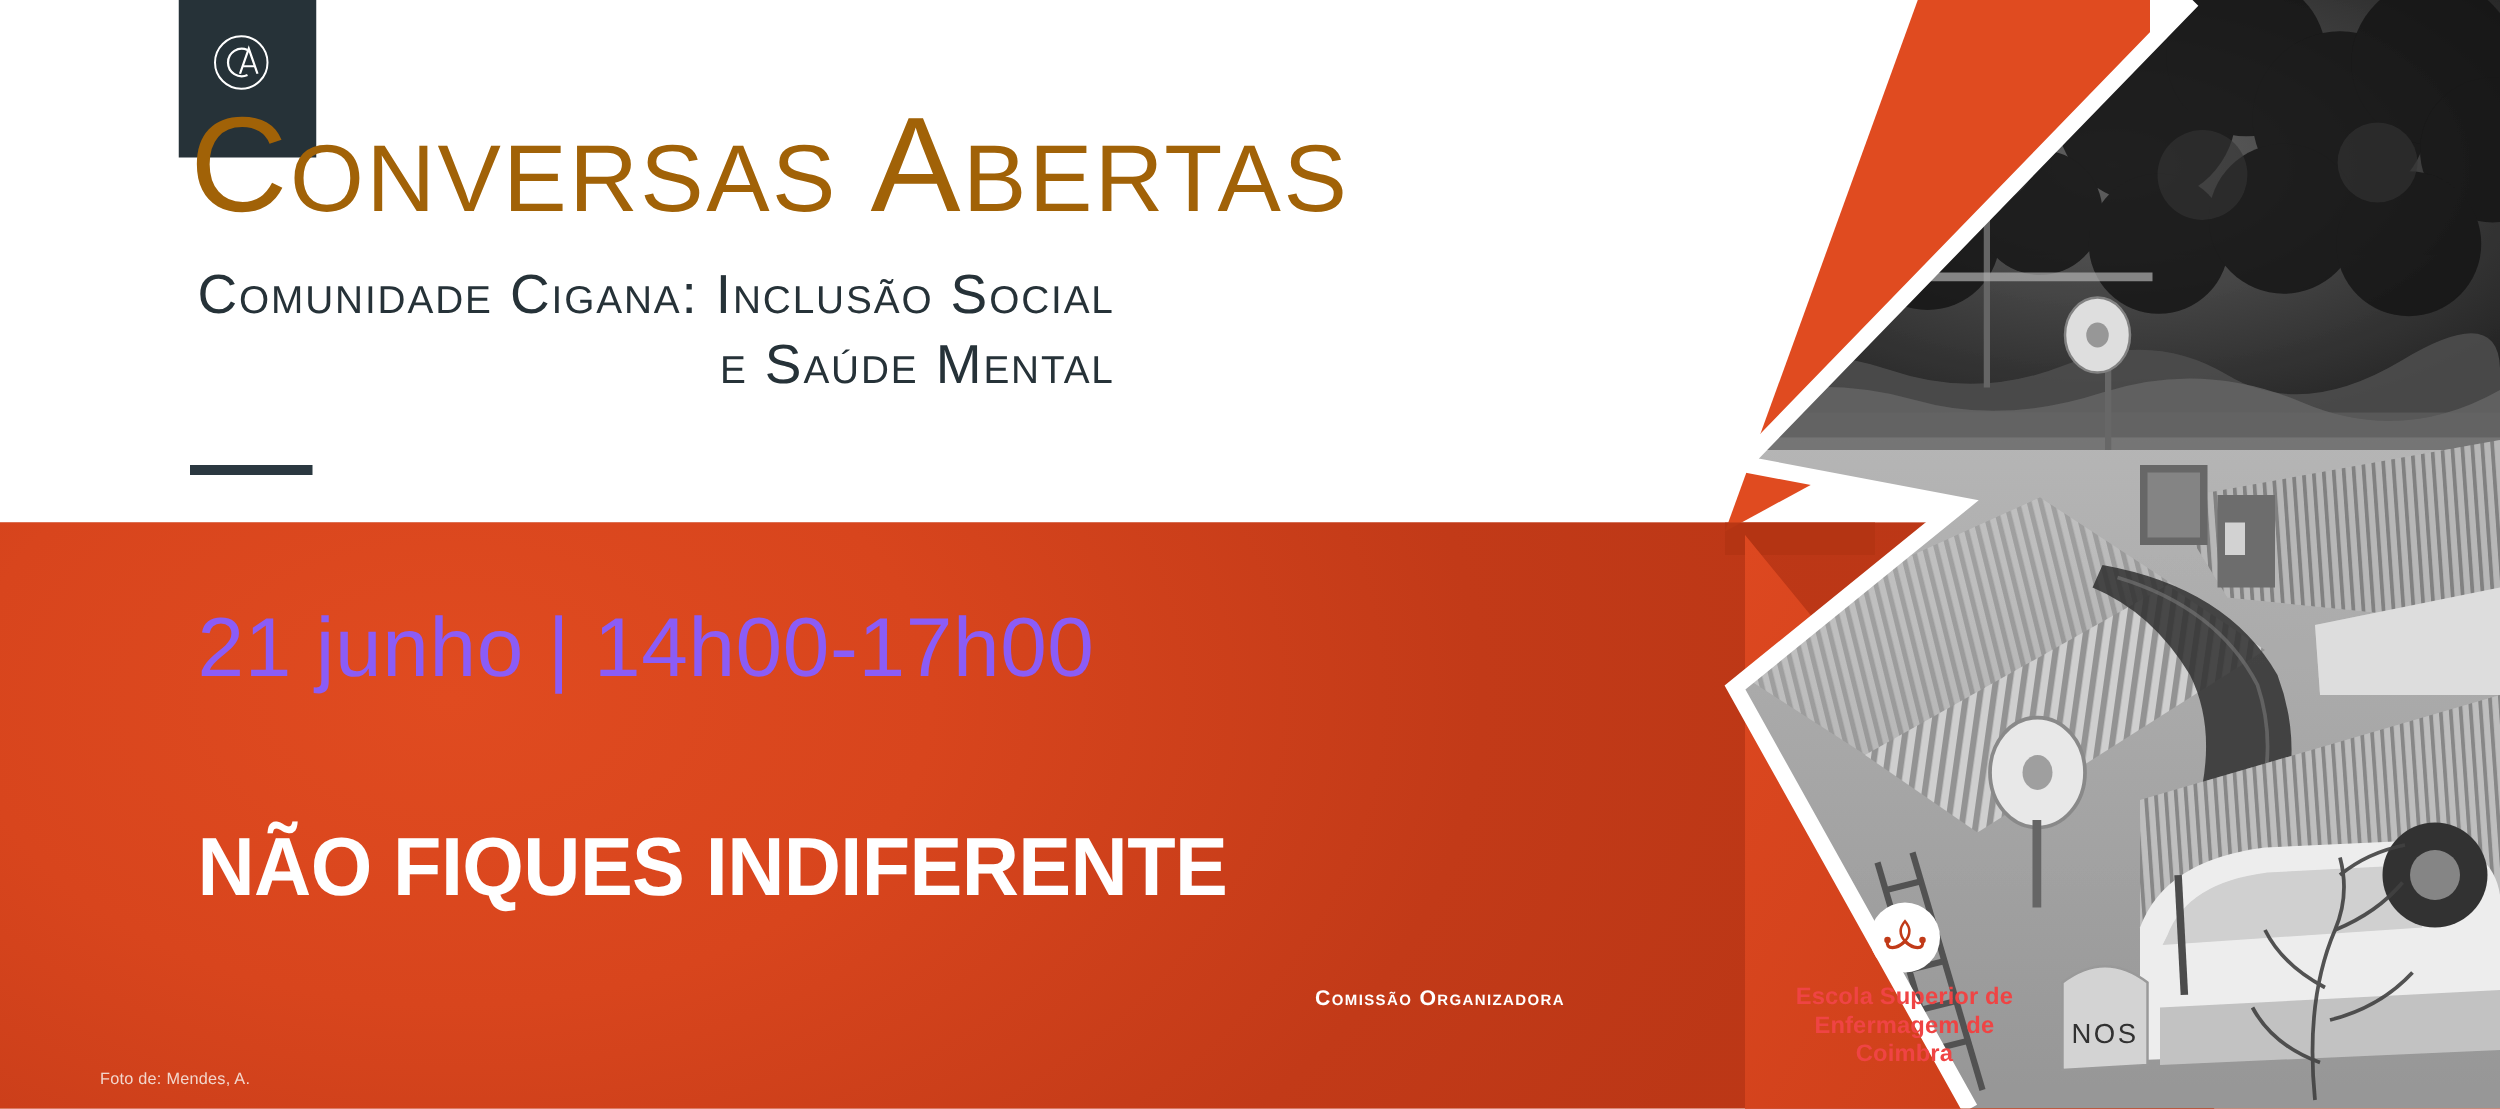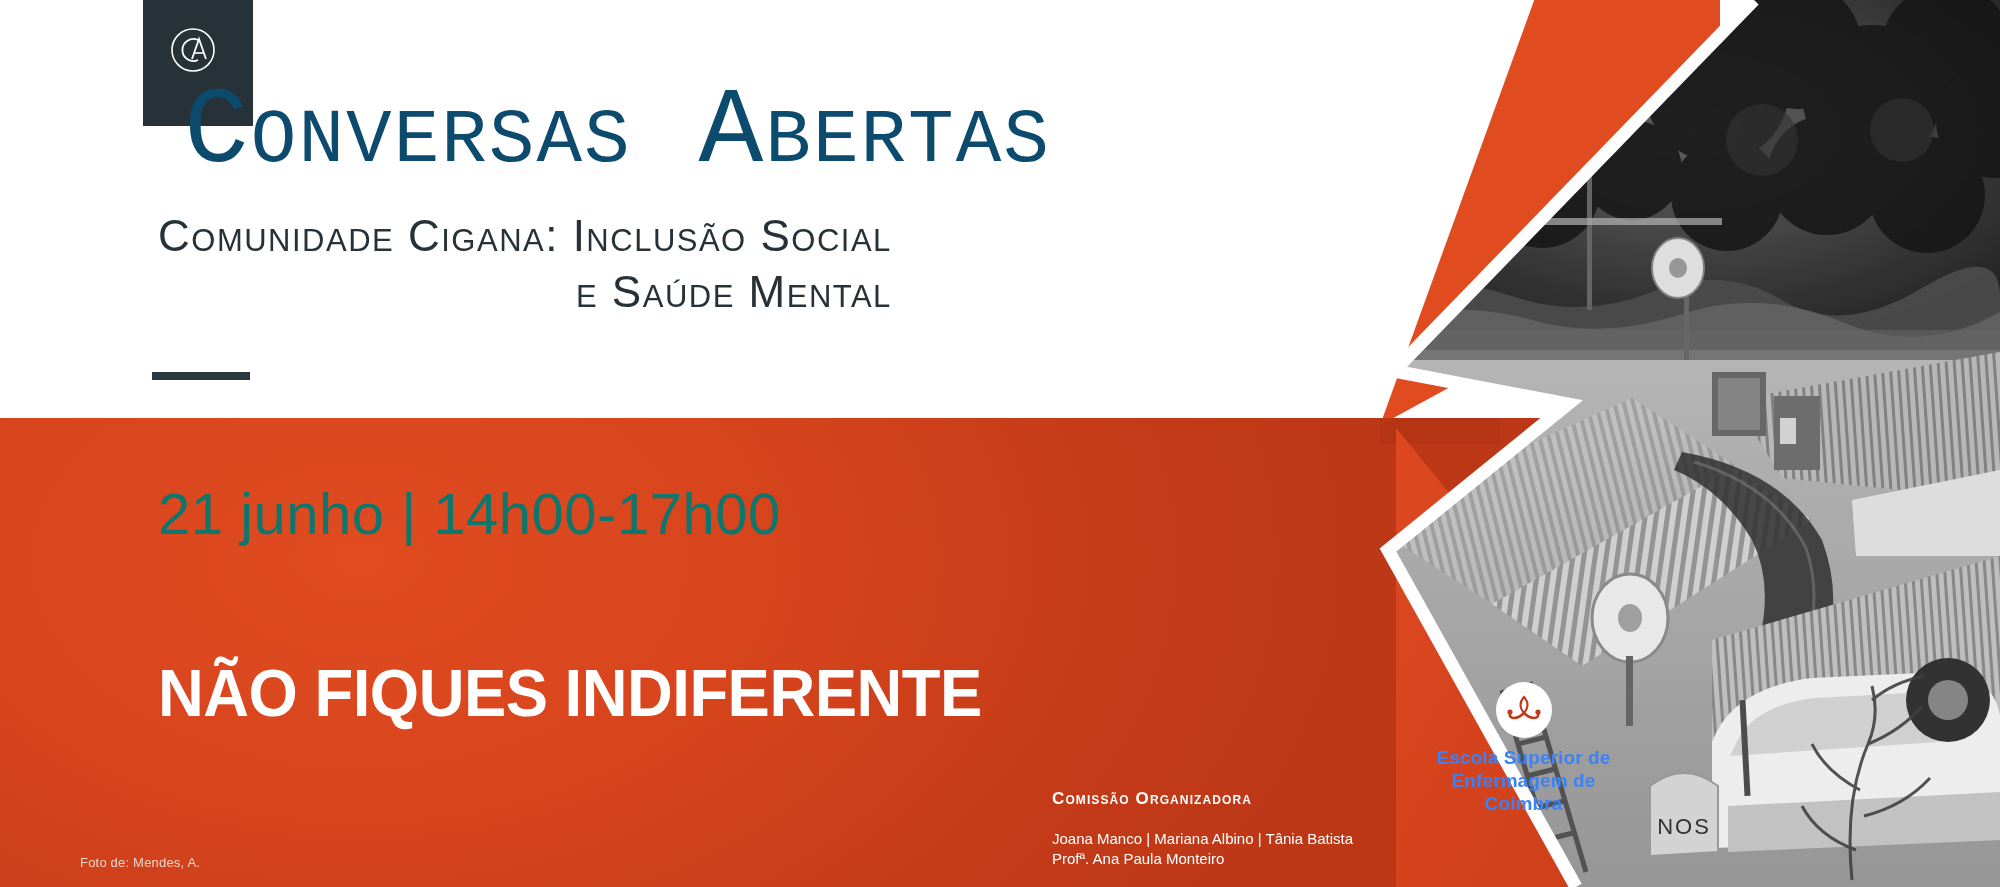--- a/index.html
+++ b/index.html
@@ -93,51 +93,50 @@
     background:#263238;
   }
   .ca-mark{
     position:absolute; left:22px; top:22px; width:56px; height:56px;
   }
   .ca-mark svg{width:100%;height:100%;display:block;}
 
   
   .title{
     position:absolute; left:152px; top:78px;
-    color:#0c4a6e;
-    font-family:Liberation Mono, monospace;
+    color:#a16207;
+    font-family:Liberation Sans, sans-serif;
     font-size:108px;
     line-height:1;
     letter-spacing:2px;
     font-variant:small-caps;
     white-space:nowrap;
     font-weight:400;
-    margin-left:32px;
   }
   .subtitle{
     position:absolute; left:158px; top:208px;
     color:#263238;
     font-size:44px;
     line-height:1.28;
     letter-spacing:1.5px;
     font-variant:small-caps;
     font-weight:400;
     white-space:pre-line;
     text-align:right;
   }
   .rule{
     position:absolute; left:152px; top:372px;
     width:98px; height:8px; background:#2b3840;
   }
 
   
   .datetime{
     position:absolute; left:158px; top:480px;
-    color:#0f766e;
-    font-size:58px;
+    color:#8b5cf6;
+    font-size:67px;
     font-weight:300;
     letter-spacing:.5px;
     white-space:nowrap;
   }
   .venue{
     position:absolute; left:158px; top:560px;
     color:#ffffff;
     font-size:31px;
     font-weight:300;
     letter-spacing:.2px;
@@ -164,22 +163,22 @@
     font-variant:small-caps;
     margin-bottom:20px;
   }
   .committee-names{
     font-size:15px; font-weight:400; line-height:1.34;
     white-space:pre-line;
   }
 
   
   .esenfc{
-    position:absolute; left:1411px; top:682px;
-    width:225px; text-align:center; color:#3b82f6;
+    position:absolute; left:1411px; top:722px;
+    width:225px; text-align:center; color:#ef4444;
   }
   .esenfc-mark{
     width:56px;height:56px;margin:0 auto 8px auto;
     background:#ffffff;border-radius:50%;
     display:flex;align-items:center;justify-content:center;
   }
   .esenfc-mark svg{width:38px;height:38px;display:block;}
   .esenfc-name{
     font-size:19px; font-weight:bold; line-height:1.22;
     white-space:pre-line; letter-spacing:.1px;
@@ -378,22 +377,20 @@
 
   <div class="rule"></div>
 
   <div class="datetime">21 junho | 14h00-17h00</div>
 
 
   <div class="slogan">NÃO FIQUES INDIFERENTE</div>
 
   <div class="committee">
     <div class="committee-title">Comissão Organizadora</div>
-    <div class="committee-names">Joana Manco | Mariana Albino | Tânia Batista
-Profª. Ana Paula Monteiro</div>
   </div>
 
   <div class="esenfc">
     <div class="esenfc-mark">
       <svg viewBox="0 0 38 38" aria-hidden="true">
         <path d="M19 6 Q 12 14 19 22 Q 26 14 19 6 Z" fill="none" stroke="#c13a18" stroke-width="2"></path>
         <path d="M19 22 Q 14 27 9 27 Q 4 27 5 22" fill="none" stroke="#c13a18" stroke-width="2.6" stroke-linecap="round"></path>
         <path d="M19 22 Q 24 27 29 27 Q 34 27 33 22" fill="none" stroke="#c13a18" stroke-width="2.6" stroke-linecap="round"></path>
         <circle cx="5" cy="21" r="2.6" fill="#c13a18"></circle>
         <circle cx="33" cy="21" r="2.6" fill="#c13a18"></circle>

